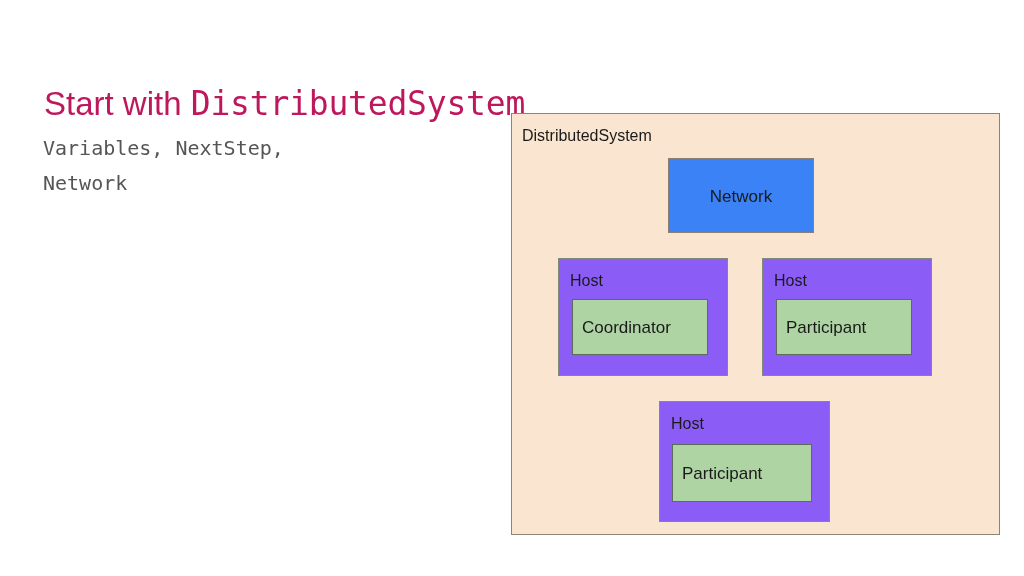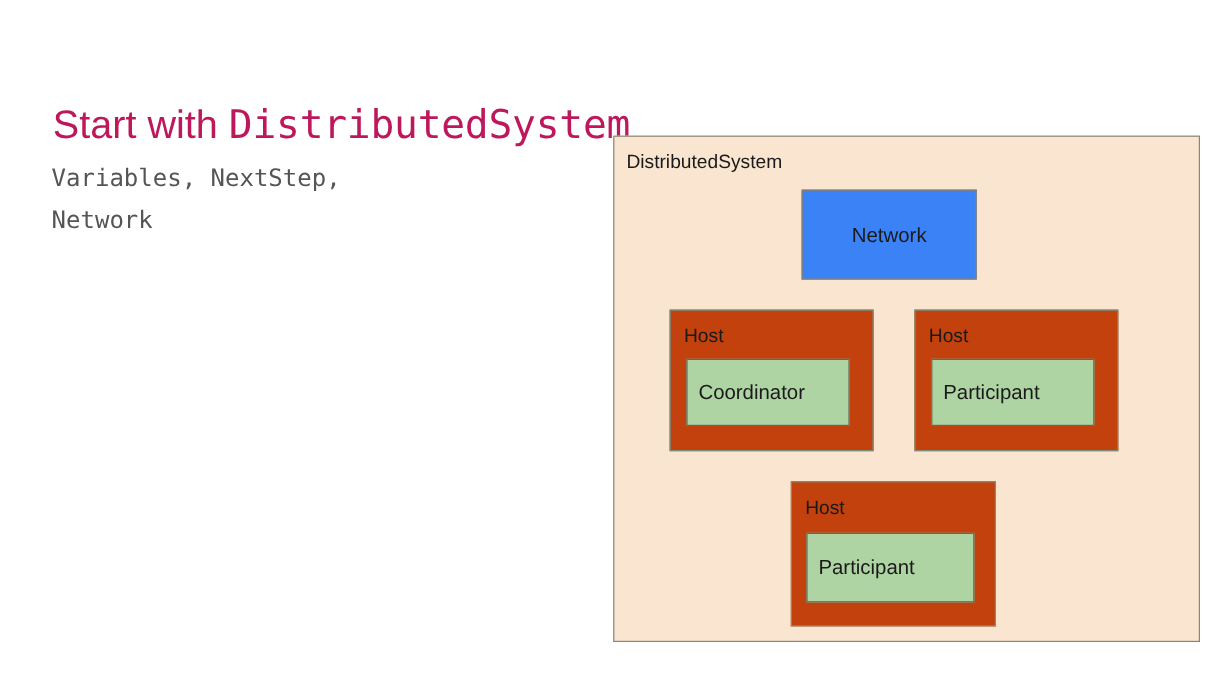--- a/index.html
+++ b/index.html
@@ -91,21 +91,21 @@
     left: 0;
     right: 0;
     top: 50%;
     transform: translateY(-50%);
     text-align: center;
     font-size: 17px;
   }
 
   
   .host-box {
-    background: #c2410c;
+    background: #8b5cf6;
     border-color: #7f8c78;
   }
   .host-box > .box-label {
     left: 11px;
     top: 12px;
   }
 
   
   .role-box {
     background: #aed4a3;

